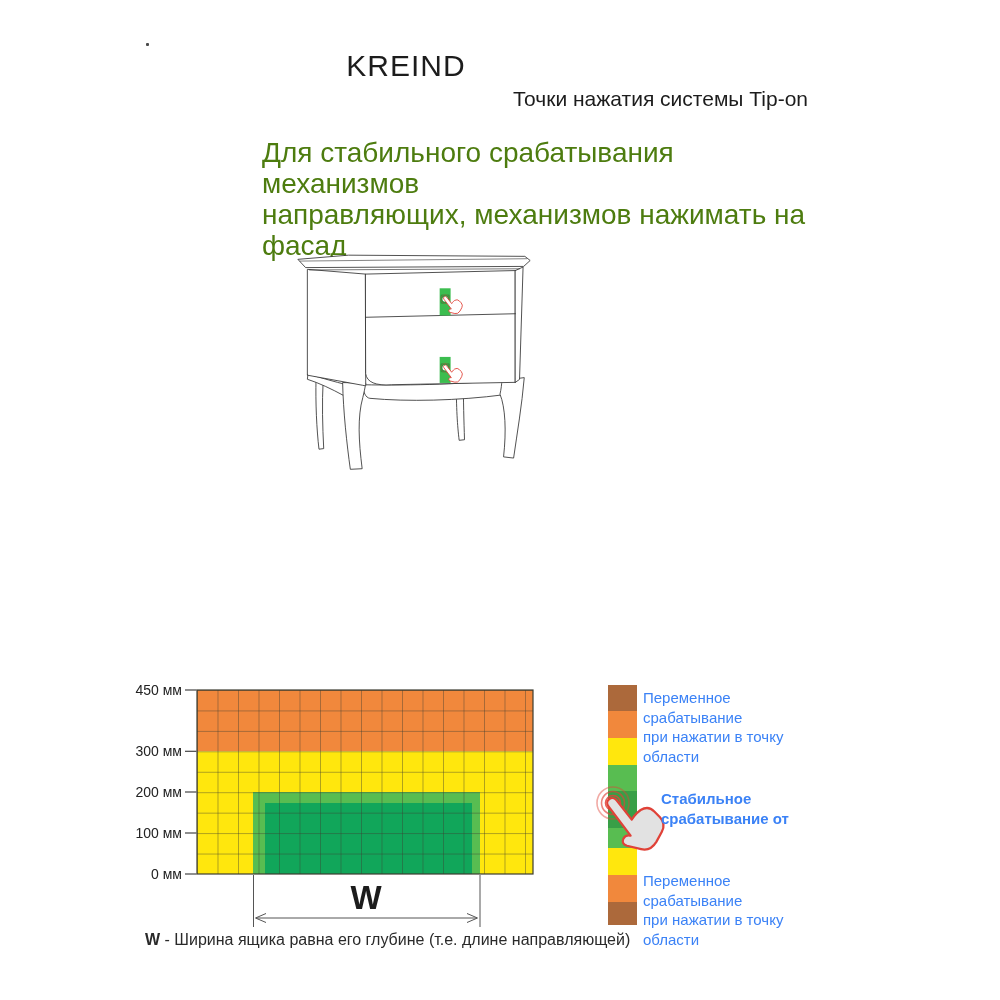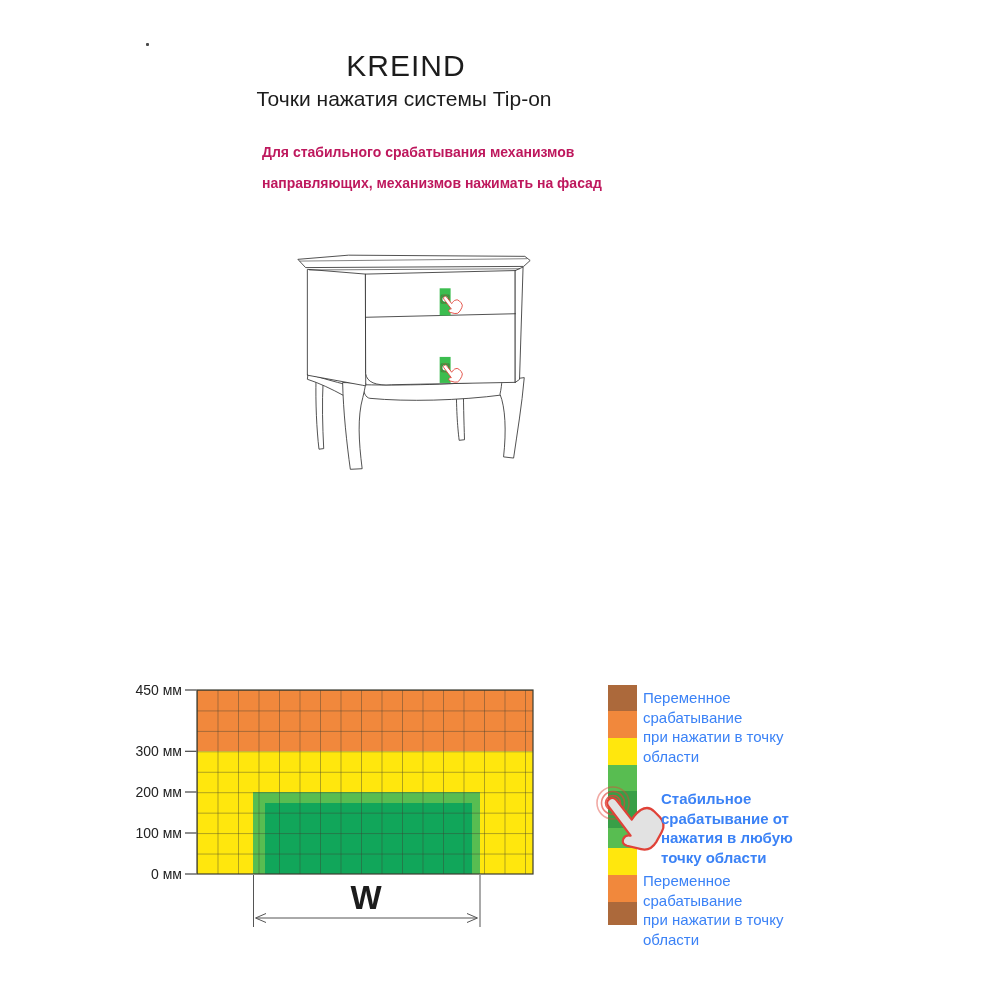--- a/index.html
+++ b/index.html
@@ -1,21 +1,21 @@
 <!DOCTYPE html>
 <html><head>
 <meta charset="utf-8">
 <style>
   html,body{margin:0;padding:0;background:#fff;}
   #page{position:relative;width:812px;height:1000px;background:#fff;overflow:hidden;
         font-family:"Liberation Sans",sans-serif;color:#1f1f1f;border-radius:21px;}
   .abs{position:absolute;}
   #brand{left:0;right:0;top:49px;text-align:center;font-size:30px;letter-spacing:1px;color:#1c1c1c;}
-  #subtitle{left:0;right:4px;top:87px;text-align:center;font-size:21px;color:#1c1c1c;}
-  #description{left:262px;top:137px;font-size:14px;line-height:31px;color:#be185d;font-weight:bold;}
+  #subtitle{left:0;right:4px;top:87px;text-align:right;font-size:21px;color:#1c1c1c;}
+  #description{left:262px;top:137px;font-size:28px;line-height:31px;color:#4d7c0f;}
   #stray-dot{left:146px;top:43px;width:3px;height:3px;background:#4a4a4a;border-radius:1px;}
   #caption{left:145px;top:931px;font-size:16px;color:#2a2a2a;}
   #caption .w{font-weight:bold;}
   
   #legend-bar{left:608px;top:685px;width:29px;height:240px;display:flex;flex-direction:column;}
   #legend-bar div{width:100%;}
   .legend-text{font-size:15px;line-height:19.5px;color:#3b82f6;}
   #legend-text-top{left:643px;top:688px;}
   #legend-text-middle{left:661px;top:789px;font-weight:bold;}
   #legend-text-bottom{left:643px;top:871px;}
@@ -141,21 +141,23 @@
       <path fill="#E2E2E2" stroke="#E04238" stroke-width="1.5" stroke-linejoin="round" d="M-3.4,-12.6 a3.4,3.4 0 0 1 6.8,0 L3.4,4 L6,3.2 a22,22 0 0 1 6,-0.6 q6,0.8 6.6,6.4 l0.6,5.4 q0.4,6 -5,8.4 l-7,3 q-7,2.6 -11,-2.4 l-6,-7.6 q-2.4,-3.4 1,-5.2 q2.6,-1.2 4.6,1 l0.4,0.4 Z"></path>
     </g>
   </svg>
 
   <div class="abs legend-text" id="legend-text-top">
     <div>Переменное срабатывание</div>
     <div>при нажатии в точку области</div>
   </div>
   <div class="abs legend-text" id="legend-text-middle">
     <div>Стабильное срабатывание от</div>
-    <div>нажатия в любую точку области</div>
   </div>
   <div class="abs legend-text" id="legend-text-bottom">
     <div>Переменное срабатывание</div>
     <div>при нажатии в точку области</div>
   </div>
 
+  <div class="abs" id="caption">
+    <span class="w">W</span><span> - Ширина ящика равна его глубине (т.е. длине направляющей)</span>
+  </div>
 
 </div>
 
 </body></html>

